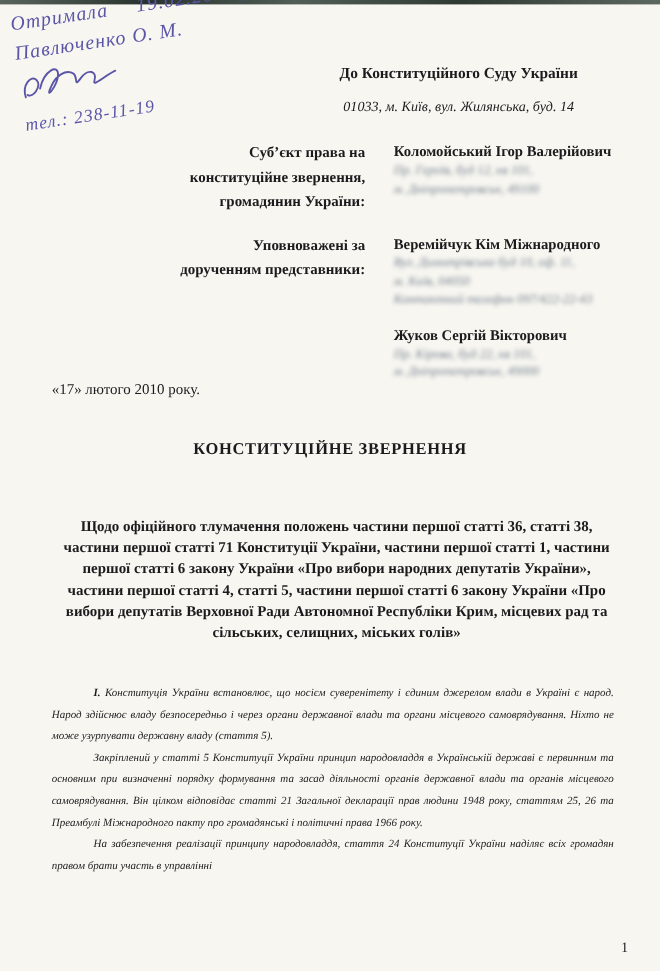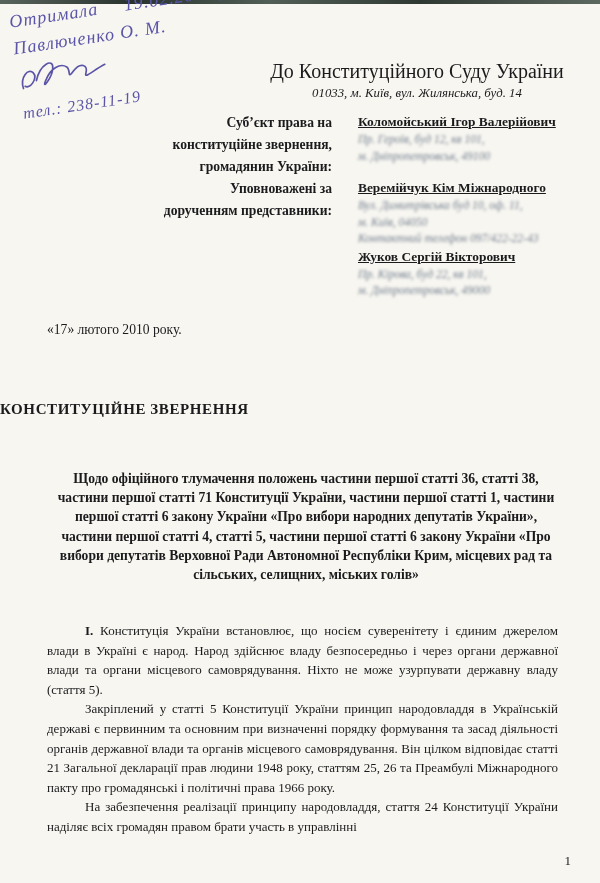--- a/index.html
+++ b/index.html
@@ -30,54 +30,54 @@
   .hw-line1 { display:flex; gap:26px; font-size:18px; }
   .hw-line2 { font-size:18px; margin-top:6px; }
   .hw-sig { margin:2px 0 0 -2px; }
   .hw-tel { font-size:16px; margin-top:0px; }
 
   
   .court {
     position:absolute; top:60px; right:18px; width:330px;
     text-align:center;
   }
-  .court-name { font-weight:normal; font-size:20px; }
-  .court-address { font-style:italic; font-size:12.8px; margin-top:3px; }
+  .court-name { font-weight:bold; font-size:14px; }
+  .court-address { font-style:italic; font-size:12.8px; margin-top:14px; }
 
   
-  .parties { position:absolute; top:112px; left:60px; right:18px; }
+  .parties { position:absolute; top:128px; left:60px; right:18px; }
   .party-row { display:grid; grid-template-columns:272px 1fr; column-gap:26px; }
   .party-label { text-align:right; font-weight:bold; font-size:13.6px; line-height:22px; }
   .person-name {
-    font-weight:bold; font-size:13.4px; text-decoration:underline;
+    font-weight:bold; font-size:13.4px; 
     line-height:19px; white-space:nowrap;
   }
   .redacted {
     font-style:italic; font-size:11.5px; line-height:16.5px;
     color:#76808e; filter:blur(1.7px);
     white-space:nowrap;
   }
-  .row-gap-1 { }
-  .row-gap-2 { }
+  .row-gap-1 { margin-top:18px; }
+  .row-gap-2 { margin-top:14px; }
 
-  .date-line { position:absolute; top:322px; left:47px; font-size:13.6px; }
+  .date-line { position:absolute; top:346px; left:47px; font-size:13.6px; }
 
   .doc-title {
     position:absolute; top:401px; left:0; right:0;
-    font-weight:bold; font-size:15px; letter-spacing:.6px;
+    text-align:center; font-weight:bold; font-size:15px; letter-spacing:.6px;
   }
 
   .subject {
     position:absolute; top:469px; left:57px; right:45px;
     text-align:center; font-weight:bold; font-size:13.6px; line-height:19.2px;
   }
 
   .body-text {
     position:absolute; top:621px; left:47px; right:42px;
-    text-align:justify; font-size:13px; line-height:19.6px;
+    text-align:justify; font-size:10px; line-height:19.6px;font-style:italic;
   }
   .body-text p { margin:0; text-indent:38px; }
   .lead { font-weight:bold; }
 
   .page-number { position:absolute; bottom:14px; right:29px; font-size:13px; }
 </style>
 </head>
 <body>
 
 <div class="page">

